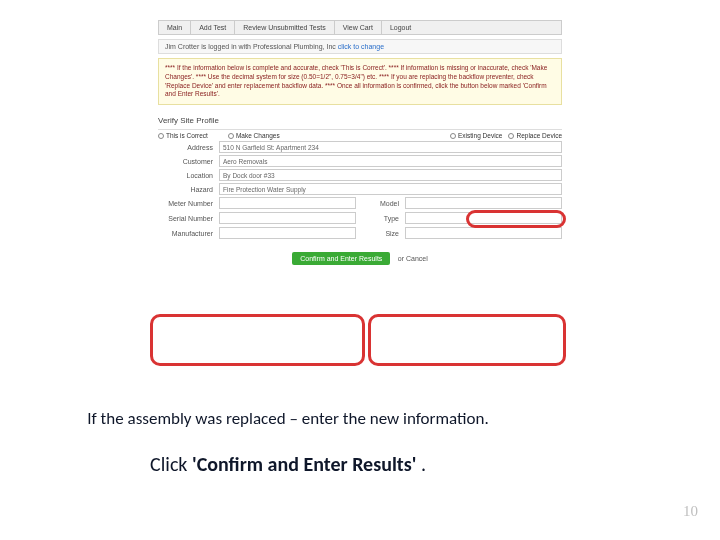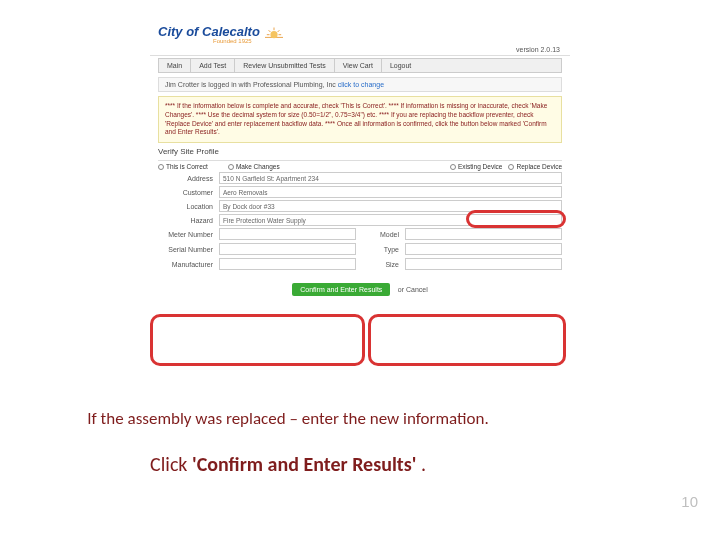--- a/index.html
+++ b/index.html
@@ -10,67 +10,49 @@
   .brand-text { font-weight: bold; font-style: italic; color: #1a4b9b; font-size: 13px; }
   .sun-icon { width: 18px; height: 14px; }
   .founded { font-size: 6px; color: #e89b3a; margin-top: -1px; margin-left: 55px; }
   .version { position: absolute; right: 10px; bottom: 2px; font-size: 7px; color: #555; }
   .nav { display: flex; background: #f0f0f0; border: 1px solid #ccc; margin: 2px 8px 0; font-size: 7px; }
   .nav-item { padding: 3px 8px; border-right: 1px solid #ccc; color: #444; }
   .nav-item:last-child { border-right: none; }
   .login-bar { margin: 4px 8px; padding: 3px 6px; background: #f7f7f7; border: 1px solid #ddd; font-size: 7px; color: #555; }
   .login-bar a { color: #2a6ec9; text-decoration: none; }
   .notice { margin: 3px 8px; padding: 5px 6px; background: #fffce5; border: 1px solid #e8e0a0; font-size: 6.5px; line-height: 1.35; color: #8a2020; }
-  .section-title { margin: 4px 8px 2px; font-size: 8px; color: #444; border-bottom: 1px solid #ddd; padding-bottom: 4px; }
+  .section-title { margin: 11px 8px 2px; font-size: 8px; color: #444; border-bottom: 1px solid #ddd; padding-bottom: 4px; }
   .radio-row { margin: 2px 8px; display: flex; gap: 20px; font-size: 6.5px; color: #333; align-items: center; position: relative; }
   .radio-row .right-group { margin-left: auto; display: flex; gap: 6px; }
   .radio-opt { display: flex; align-items: center; gap: 2px; }
   .radio-dot { width: 6px; height: 6px; border-radius: 50%; border: 1px solid #888; }
   .field-row { margin: 2px 8px; display: flex; align-items: center; gap: 6px; }
   .field-label { width: 55px; text-align: right; font-size: 7px; color: #555; }
   .field-input { flex: 1; height: 12px; border: 1px solid #ccc; background: #fff; font-size: 6.5px; padding: 0 3px; display: flex; align-items: center; color: #666; }
   .dual-cols { margin: 2px 8px; display: flex; gap: 8px; }
   .col { flex: 1; display: flex; flex-direction: column; gap: 3px; }
   .col .field-row { margin: 0; }
   .col .field-label { width: 55px; }
   .action-row { margin: 8px 8px 0; text-align: center; }
   .confirm-btn { display: inline-block; background: #3aaa35; color: #fff; font-size: 7px; padding: 3px 8px; border-radius: 2px; }
   .or-cancel { font-size: 7px; color: #555; margin-left: 3px; }
   .highlight { position: absolute; border: 3px solid #d93333; border-radius: 10px; pointer-events: none; }
   .hl-1 { left: 466px; top: 210px; width: 100px; height: 18px; }
   .hl-2 { left: 150px; top: 314px; width: 215px; height: 52px; }
   .hl-3 { left: 368px; top: 314px; width: 198px; height: 52px; }
-  .caption { position: absolute; width: 576px; text-align: center; color: #7f1d1d; }
+  .caption { position: absolute; width: 576px; text-align: center; color: #0f172a; }
   .cap1 { top: 408px; font-size: 17px; font-family: Calibri, Arial, sans-serif; }
   .cap2 { top: 452px; font-size: 20px; font-family: Calibri, Arial, sans-serif; }
-  .page-num { position: absolute; right: 22px; bottom: 30px; color: #bfbfbf; font-size: 15px; font-family: Liberation Sans, sans-serif; }
+  .page-num { position: absolute; right: 22px; bottom: 20px; color: #bfbfbf; font-size: 15px; font-family: Liberation Serif, serif; }
 </style>
 </head>
 <body>
 
 <div class="screenshot">
 
-  <div class="header-bar">
-    <div class="brand">
-      <span class="brand-text">City of Calecalto</span>
-      <svg class="sun-icon" viewBox="0 0 20 14">
-          <path d="M0 13 L20 13" stroke="#e89b3a" stroke-width="1"></path>
-          <circle cx="10" cy="10" r="4" fill="#f5c460"></circle>
-          <g stroke="#e89b3a" stroke-width="1">
-            <line x1="10" y1="2" x2="10" y2="5"></line>
-            <line x1="4" y1="5" x2="6" y2="7"></line>
-            <line x1="16" y1="5" x2="14" y2="7"></line>
-            <line x1="2" y1="10" x2="5" y2="10"></line>
-            <line x1="18" y1="10" x2="15" y2="10"></line>
-          </g>
-        </svg>
-    </div>
-    <div class="founded">Founded 1925</div>
-    <div class="version">version 2.0.13</div>
-  </div>
 
   <div class="nav">
     <div class="nav-item">Main</div>
     <div class="nav-item">Add Test</div>
     <div class="nav-item">Review Unsubmitted Tests</div>
     <div class="nav-item">View Cart</div>
     <div class="nav-item">Logout</div>
   </div>
 
   <div class="login-bar">

